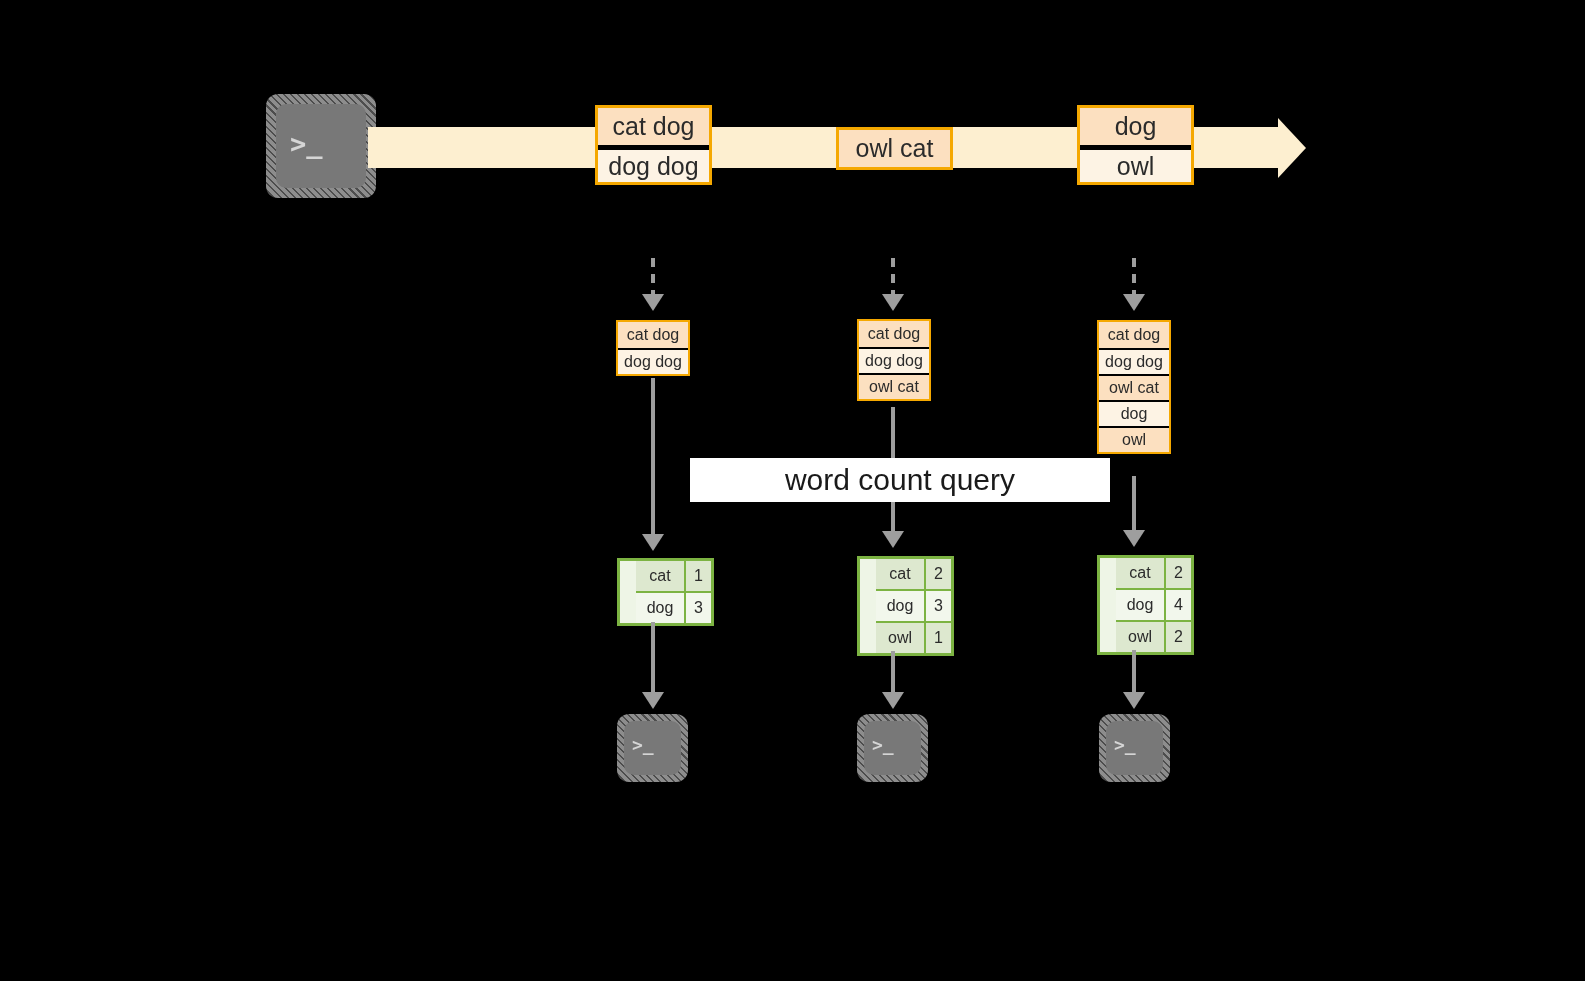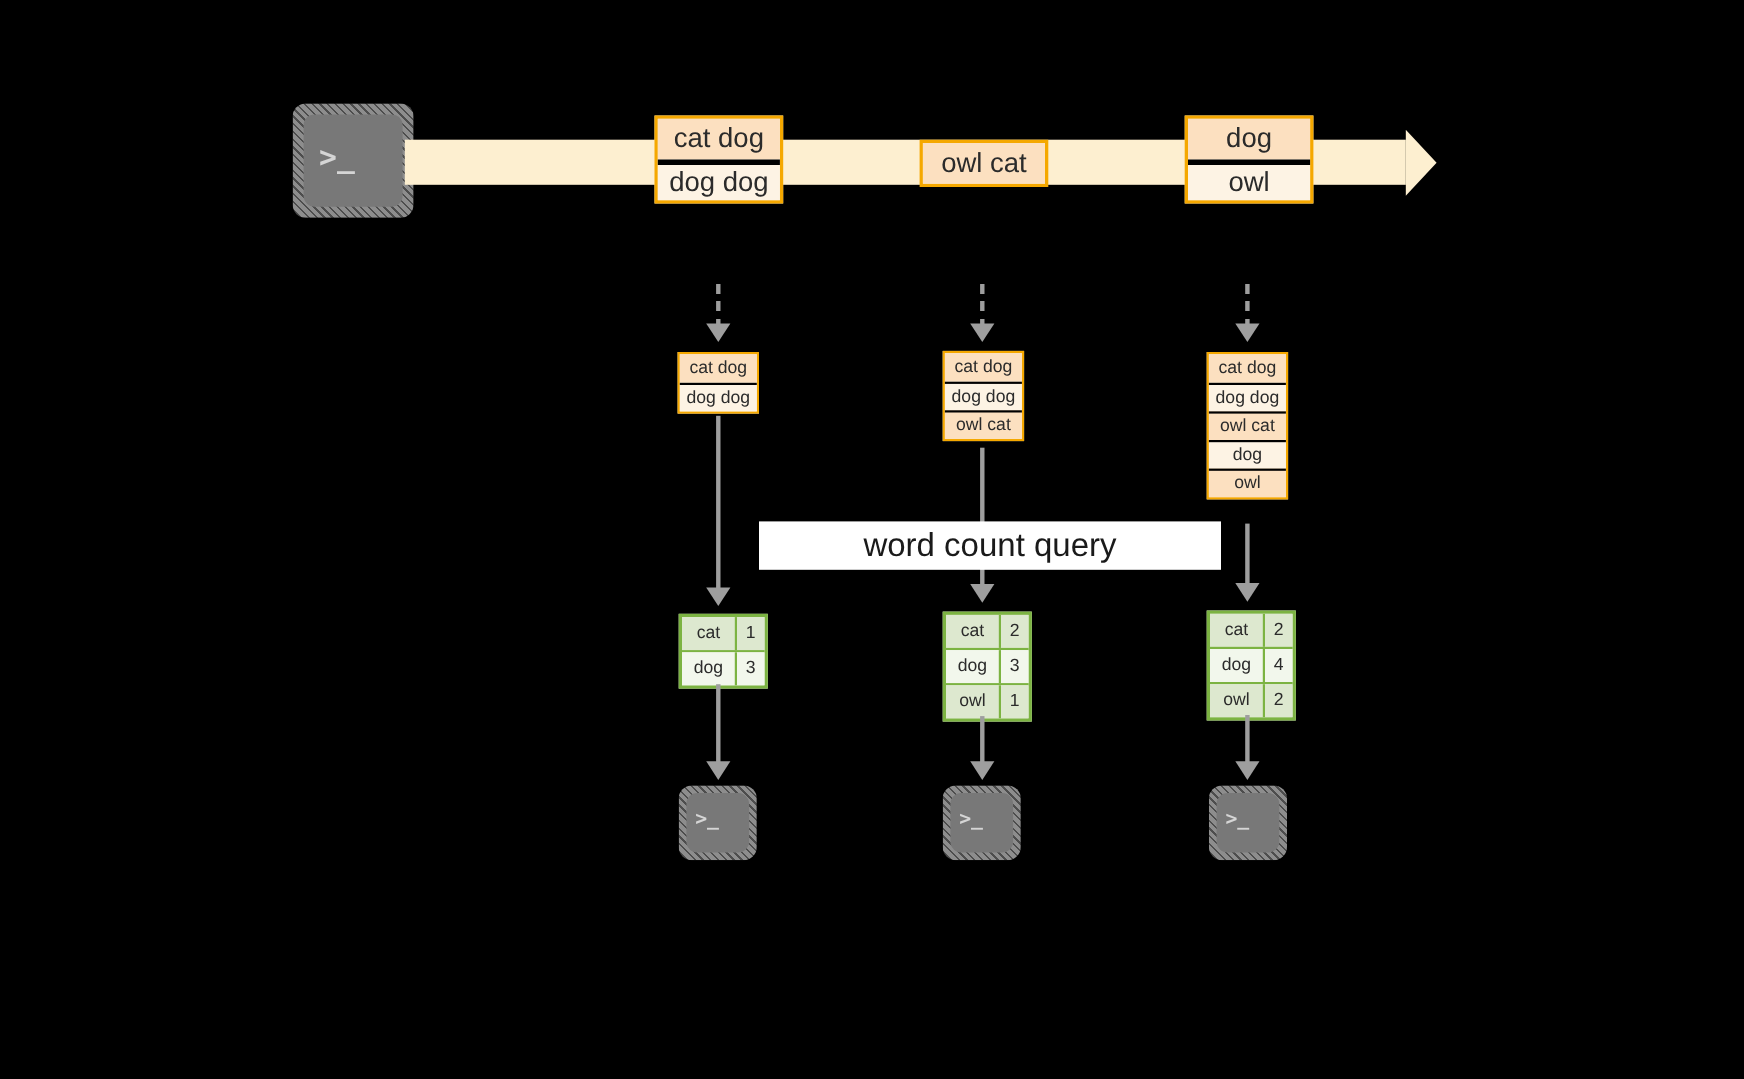--- a/index.html
+++ b/index.html
@@ -88,20 +88,21 @@
   .rec-stack.small { border-width: 2px; }
 
   
   .res-table {
     position: absolute;
     box-sizing: border-box;
     border: 3px solid #7cb342;
     background: #eef5e6;
     display: flex;
     flex-direction: column;
+    padding-left: 16px;
   }
   .res-row {
     display: flex;
     height: 30px;
   }
   .res-row + .res-row { border-top: 2px solid #7cb342; }
   .res-cell {
     box-sizing: border-box;
     display: flex;
     align-items: center;
@@ -140,21 +141,20 @@
   
   .query-label {
     position: absolute;
     background: #ffffff;
     display: flex;
     align-items: center;
     justify-content: center;
     color: #1a1a1a;
     font-size: 30px;
     white-space: nowrap;
-    margin-top: 16px;
   }
 </style>
 </head>
 <body>
 
 <div id="canvas">
 
   <div class="terminal" style="left:266px; top:94px; width:110px; height:104px;">
     <div class="hatch"></div>
     <div class="face" style="left:10px; top:10px; right:10px; bottom:10px;"></div>

